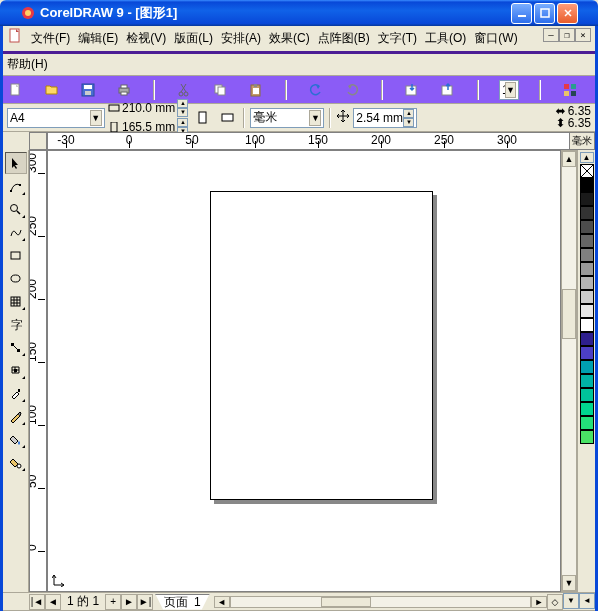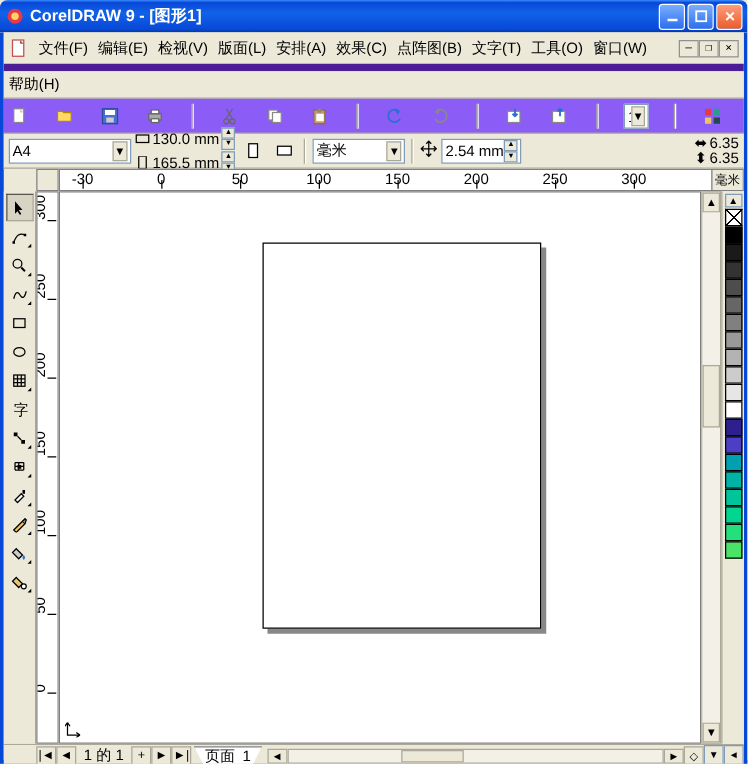--- a/index.html
+++ b/index.html
@@ -1,25 +1,25 @@
 <!DOCTYPE html>
 <html><head>
 <meta charset="utf-8">
 <style>
 * { box-sizing: border-box; margin: 0; padding: 0; font-family: "Microsoft Sans Serif", Tahoma, sans-serif; font-size: 12px; }
 body { background: #ece9d8; width: 598px; height: 611px; overflow: hidden; }
-.titlebar { height: 26px; background: linear-gradient(to bottom, #3a8cff 0%, #0848d8 8%, #1062e8 40%, #0848d8 90%, #06389a 100%); display: flex; align-items: center; padding: 0 4px; color: #fff; font-weight: bold; border-radius: 6px 6px 0 0; }
+.titlebar { height: 26px; background: linear-gradient(to bottom, #3a8cff 0%, #0848d8 8%, #1062e8 40%, #0848d8 90%, #06389a 100%); display: flex; align-items: center; padding: 0 20px; color: #fff; font-weight: bold; border-radius: 6px 6px 0 0; }
 .titlebar .app-icon { width: 16px; height: 16px; margin-right: 4px; display: flex; align-items: center; justify-content: center; }
 .titlebar .title { flex: 1; font-size: 13px; }
 .titlebar .winbtns { display: flex; gap: 2px; }
 .winbtn { width: 21px; height: 21px; border-radius: 3px; border: 1px solid #fff; display: flex; align-items: center; justify-content: center; color: #fff; font-weight: bold; font-size: 12px; }
 .winbtn.min, .winbtn.max { background: linear-gradient(to bottom, #7aaeff, #2c6eec); }
 .winbtn.close { background: linear-gradient(to bottom, #ff9c7a, #e85d2c); }
 .frame { border: 3px solid #0848d8; border-top: none; height: 585px; background: #ece9d8; }
-.menubar { background: #ece9d8; padding: 2px 4px; display: flex; flex-wrap: wrap; align-items: center; border-bottom: 6px solid #4c1d95; }
+.menubar { background: #ece9d8; padding: 2px 4px; display: flex; flex-wrap: wrap; border-bottom: 3px solid #4c1d95; }
 .menubar .doc-icon { width: 16px; height: 16px; margin-right: 4px; }
 .menubar .menu-item { padding: 2px 4px; cursor: default; }
 .menubar .mdi-btns { margin-left: auto; display: flex; gap: 0; }
 .mdi-btn { width: 16px; height: 14px; border: 1px solid #919191; background: #ece9d8; font-size: 9px; display: flex; align-items: center; justify-content: center; font-family: "Marlett", monospace; }
 .menubar2 { background: #ece9d8; padding: 2px 4px; display: flex; align-items: flex-start; border-bottom: 1px solid #aca899; }
 .toolbar { background: #8b5cf6; padding: 2px 4px; display: flex; align-items: center; gap: 18px; border-bottom: 1px solid #aca899; height: 28px; }
 .tb-btn { width: 22px; height: 22px; border: 1px solid transparent; display: flex; align-items: center; justify-content: center; }
 .tb-sep { width: 2px; height: 20px; border-left: 1px solid #aca899; border-right: 1px solid #fff; margin: 0 2px; }
 .tb-combo { height: 20px; border: 1px solid #7f9db9; background: #fff; display: flex; align-items: center; padding: 0 2px; }
 .tb-combo input { border: none; outline: none; width: 100%; font-size: 12px; }
@@ -232,21 +232,21 @@
 <div class="propbar">
   <div class="tb-combo" style="width:98px">
     <input value="A4" style="">
     <div class="dd">▼</div>
   </div>
   <div class="dim-fields">
     <div class="dim-row">
           <span class="dim-icon"><svg width="12" height="10">
               <rect x="1" y="2" width="10" height="6" fill="none" stroke="#000"></rect>
             </svg></span>
-          <span>130.0 mm</span>
+          <span>210.0 mm</span>
           <div class="spin">
             <div class="spin-btn">▲</div>
             <div class="spin-btn">▼</div>
           </div>
         </div>
     <div class="dim-row">
           <span class="dim-icon"><svg width="12" height="10">
               <rect x="3" y="0" width="6" height="10" fill="none" stroke="#000"></rect>
             </svg></span>
           <span>165.5 mm</span>

